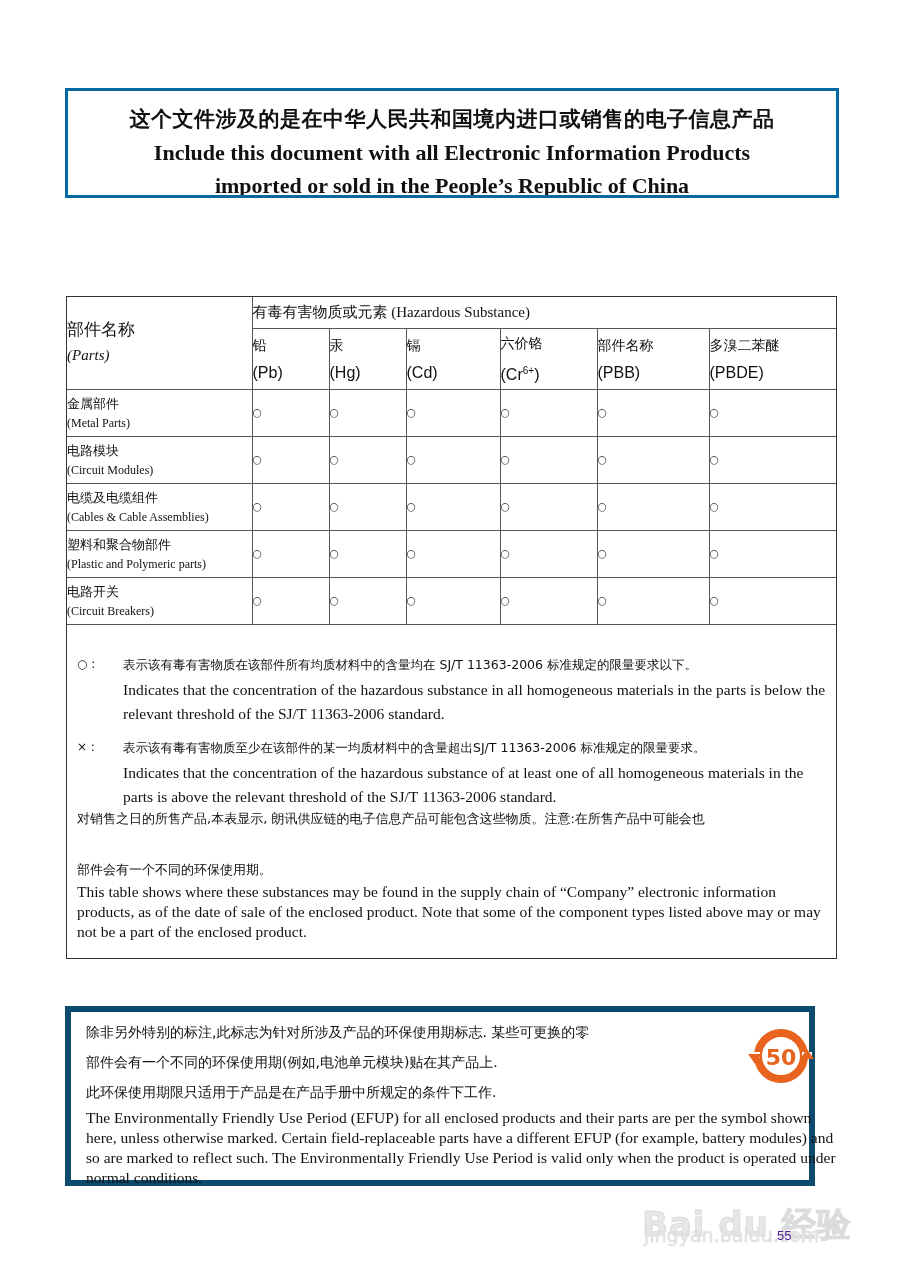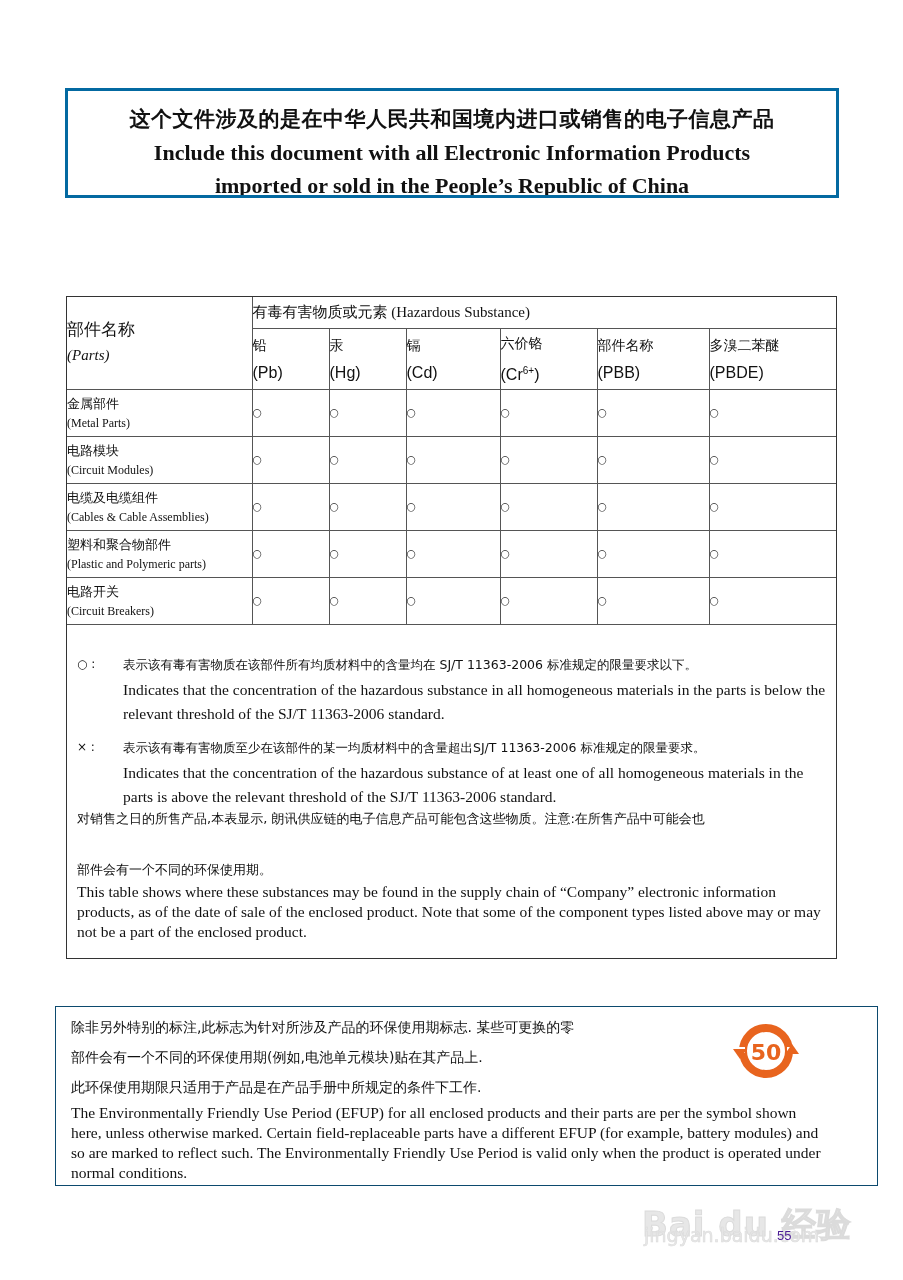--- a/index.html
+++ b/index.html
@@ -36,22 +36,22 @@
 
   .legend { position: absolute; left: 10px; width: 755px; }
   .legend .sym-key { position: absolute; left: 0; top: 0; font-family: "DejaVu Sans", sans-serif; font-size: 12px; }
   .legend .cn-line { position: absolute; left: 46px; top: 0; font-family: "DejaVu Sans", sans-serif; font-size: 12.5px; white-space: nowrap; }
   .legend .en-para { position: absolute; left: 46px; top: 21px; font-size: 15.5px; line-height: 24px; width: 712px; }
 
   .note-cn { position: absolute; left: 10px; font-family: "DejaVu Sans", sans-serif; font-size: 13px; line-height: 27px; width: 755px; }
   .note-en { position: absolute; left: 10px; top: 585px; font-size: 15.5px; line-height: 20px; width: 750px; }
 
   .efup-box {
-    position: absolute; left: 55px; top: 1006px; width: 823px; height: 180px;
-    border: 1px solid #0c4a6e;
+    position: absolute; left: 65px; top: 1006px; width: 750px; height: 180px;
+    border: 6px solid #0c4a6e;
   }
   .efup-cn { position: absolute; left: 15px; font-family: "DejaVu Sans", sans-serif; font-size: 14px; white-space: nowrap; }
   .efup-en { position: absolute; left: 15px; top: 96px; font-size: 15.5px; line-height: 20px; width: 755px; }
   .efup-logo { position: absolute; left: 675px; top: 14px; width: 70px; height: 60px; }
 
   .watermark { position: absolute; left: 642px; top: 1170px; width: 210px; height: 75px; opacity: 0.35; pointer-events: none; }
   .wm-main { position: absolute; left: 0; top: 0; font-family: "DejaVu Sans", sans-serif; font-weight: bold; font-size: 34px; color: #bbb; letter-spacing: 1px; margin-top: 32px; -webkit-text-stroke: 1px #999; }
   .wm-sub { position: absolute; left: 2px; top: 42px; font-family: "DejaVu Sans", sans-serif; font-size: 19px; color: #bbb; margin-top: 12px; -webkit-text-stroke: 0.6px #999; }
 
   .page-num { position: absolute; left: 777px; top: 1228px; font-family: "Liberation Sans", sans-serif; font-size: 13px; color: #4c1d95; }

